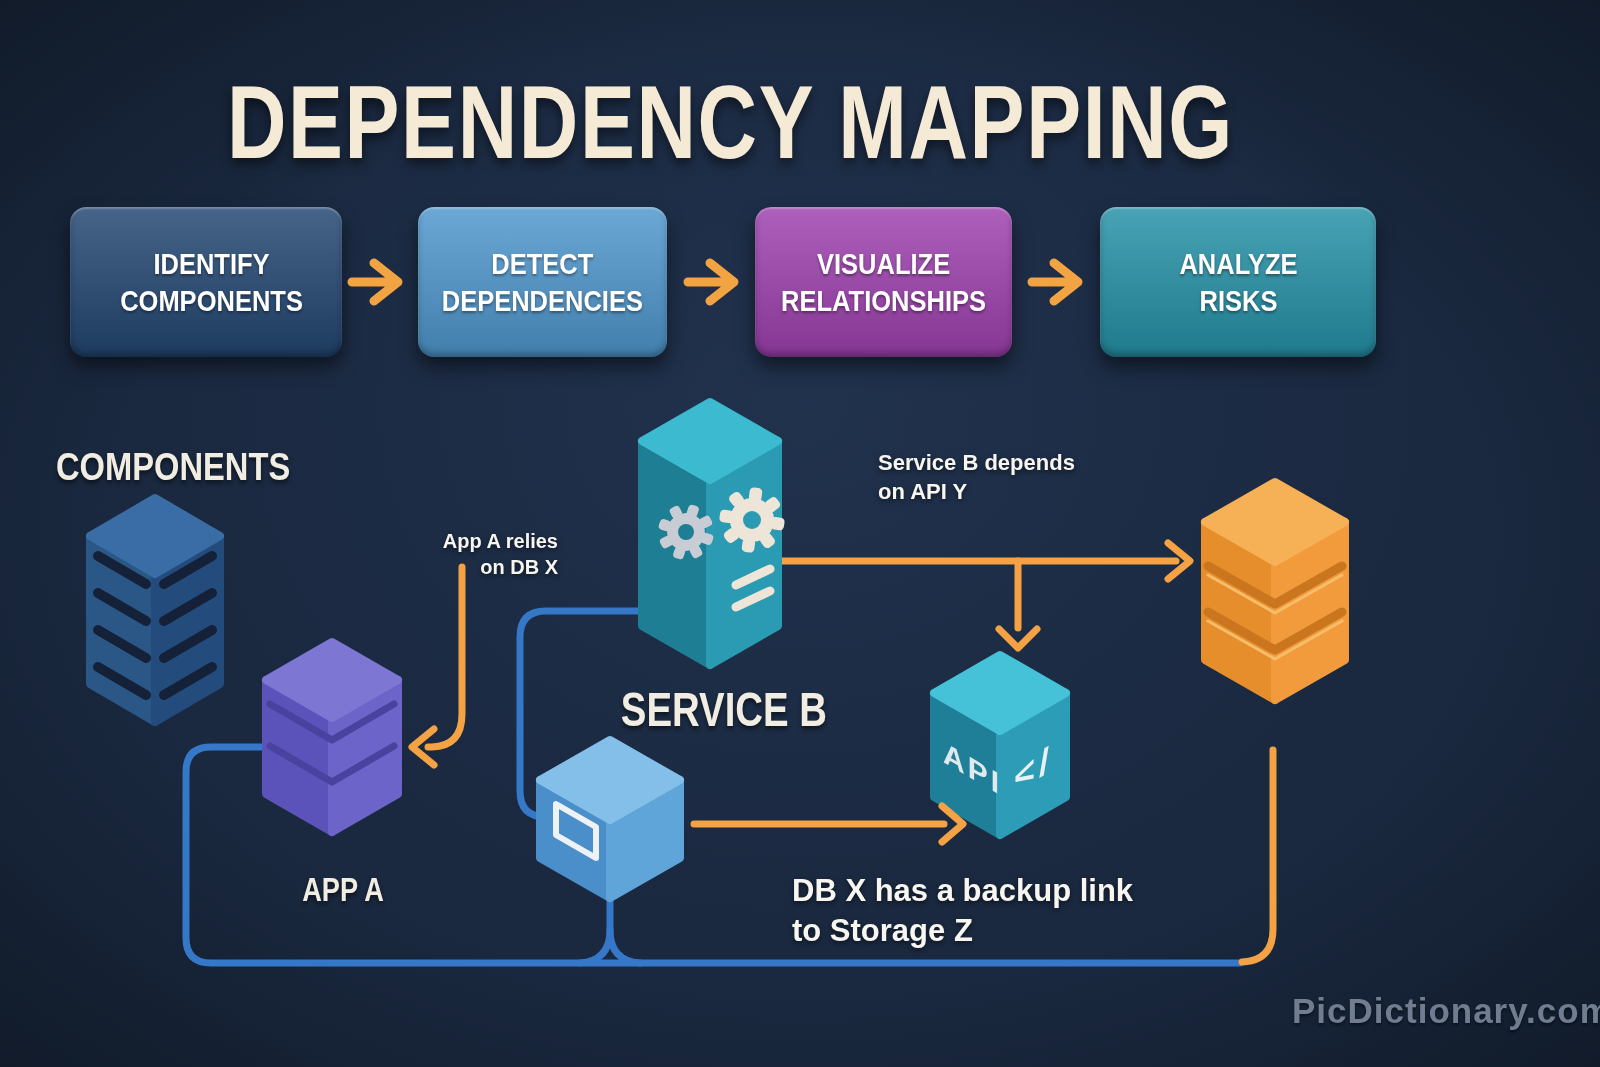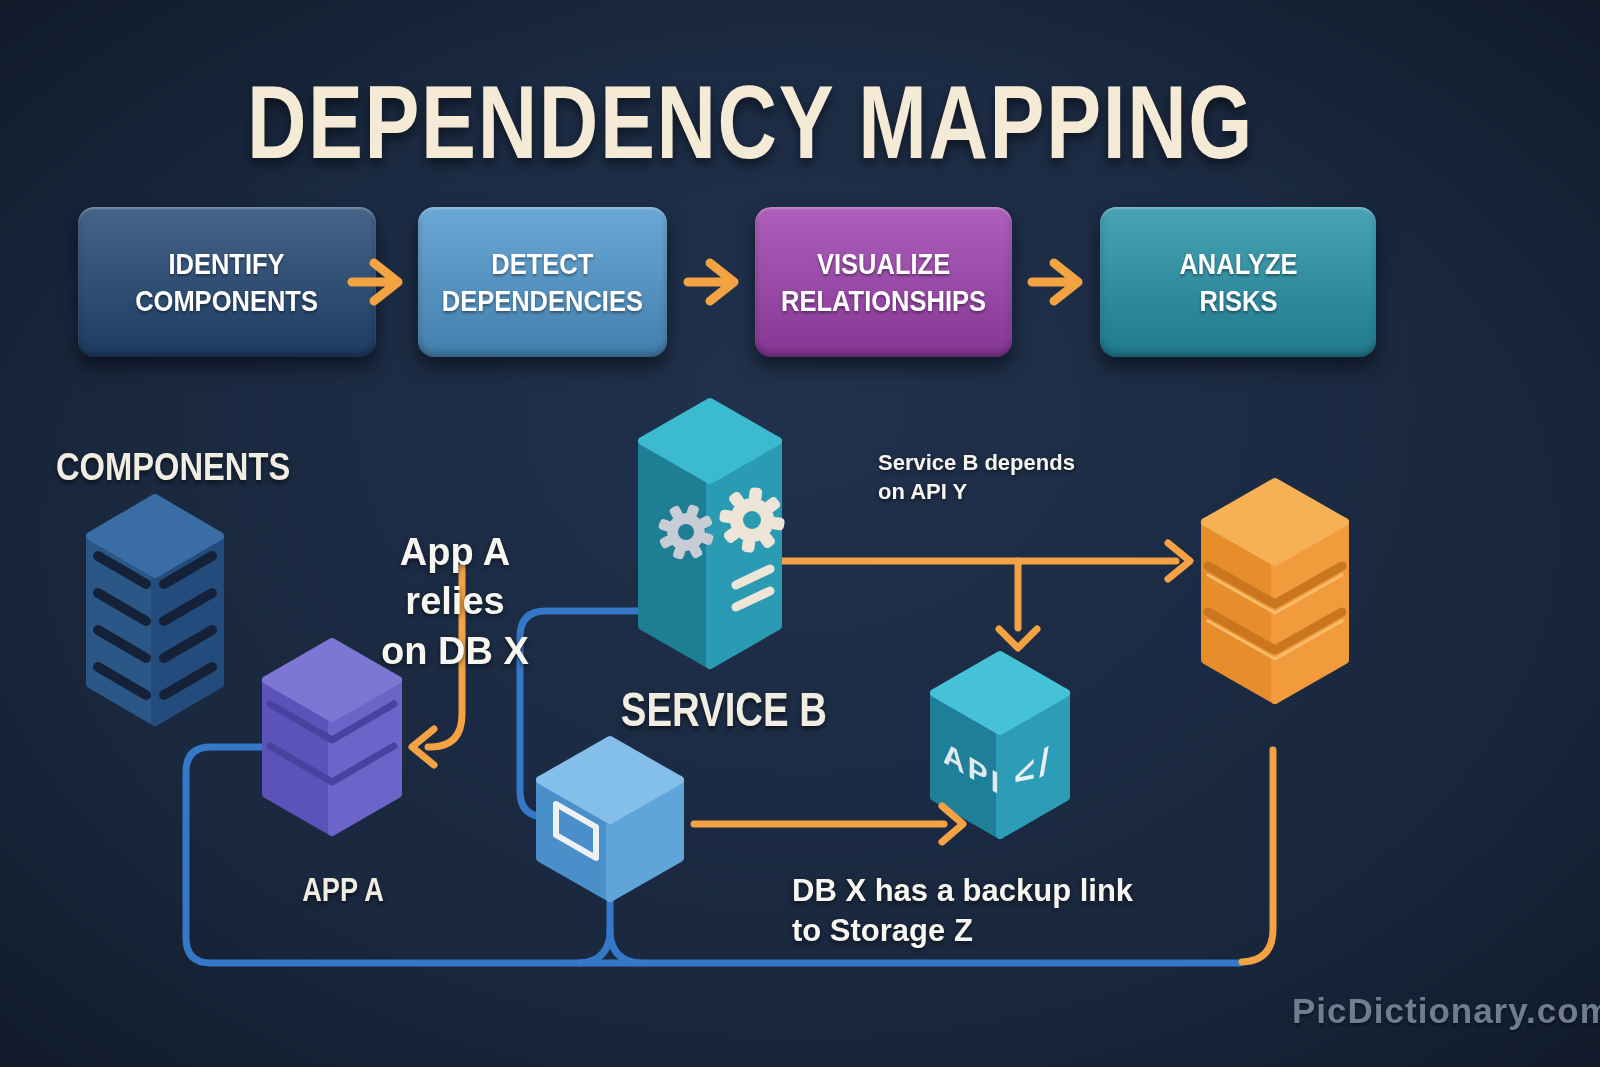--- a/index.html
+++ b/index.html
@@ -10,21 +10,20 @@
     background-image:radial-gradient(ellipse at 50% 38%, rgba(46,66,102,.35) 0%, rgba(26,41,64,0) 55%),
                      radial-gradient(ellipse at 50% 50%, rgba(0,0,0,0) 60%, rgba(0,0,0,.35) 100%);
   }
   .layer{position:absolute;left:0;top:0;}
   .title{
     position:absolute;left:0;top:64px;width:1460px;text-align:center;
     font-size:103px;font-weight:bold;letter-spacing:2px;
     color:var(--title-text,#f4ead6);
     text-shadow:0 6px 12px rgba(0,0,0,.5);
     white-space:nowrap;
-    padding-left:20px;
   }
   .cond{display:inline-block;transform:scaleX(.8);transform-origin:center;}
   .condL{display:inline-block;transform:scaleX(.86);transform-origin:left center;}
   .step{
     position:absolute;top:207px;height:150px;border-radius:16px;
     display:flex;align-items:center;justify-content:center;text-align:center;
     color:#ffffff;font-weight:bold;font-size:30px;line-height:1.25;
     box-shadow:0 10px 18px rgba(0,0,0,.5), inset 0 2px 2px rgba(255,255,255,.28), inset 0 -4px 6px rgba(0,0,0,.28);
     background-image:linear-gradient(180deg, rgba(255,255,255,.16), rgba(0,0,0,.16));
     text-shadow:0 2px 3px rgba(0,0,0,.4);
@@ -49,21 +48,21 @@
 </style>
 </head>
 <body>
 
 <div class="stage">
 
   <div class="title">
     <span class="cond">DEPENDENCY MAPPING</span>
   </div>
 
-  <div class="step" style="left:78px;width:298px;background-color:var(--step-identify);">
+  <div class="step" style="left:70px;width:260px;background-color:var(--step-identify);padding-left:12px;">
     <span class="cond">IDENTIFY
 COMPONENTS</span>
   </div>
   <div class="step" style="left:418px;width:249px;background-color:var(--step-detect);">
     <span class="cond">DETECT
 DEPENDENCIES</span>
   </div>
   <div class="step" style="left:755px;width:257px;background-color:var(--step-visualize);">
     <span class="cond">VISUALIZE
 RELATIONSHIPS</span>
@@ -187,21 +186,21 @@
 
   <div class="lbl center" style="left:595px;top:682px;width:240px;font-size:48px;">
     <span class="cond">SERVICE B</span>
   </div>
 
   <div class="lbl center" style="left:263px;top:846px;width:160px;font-size:34px;margin-top:24px;">
     <span class="cond">APP A</span>
   </div>
 
 
-  <div class="ann center" style="left:360px;top:528px;width:190px;font-size:38px;">App A relies
+  <div class="ann center" style="left:368px;top:528px;width:190px;font-size:20px;text-align:right;">App A relies
 on DB X</div>
 
   <div class="ann" style="left:878px;top:449px;font-size:22px;">Service B depends
 on API Y</div>
 
   <div class="ann" style="left:792px;top:871px;font-size:31px;">DB X has a backup link
 to Storage Z</div>
 
   <div class="watermark">PicDictionary.com</div>
 

